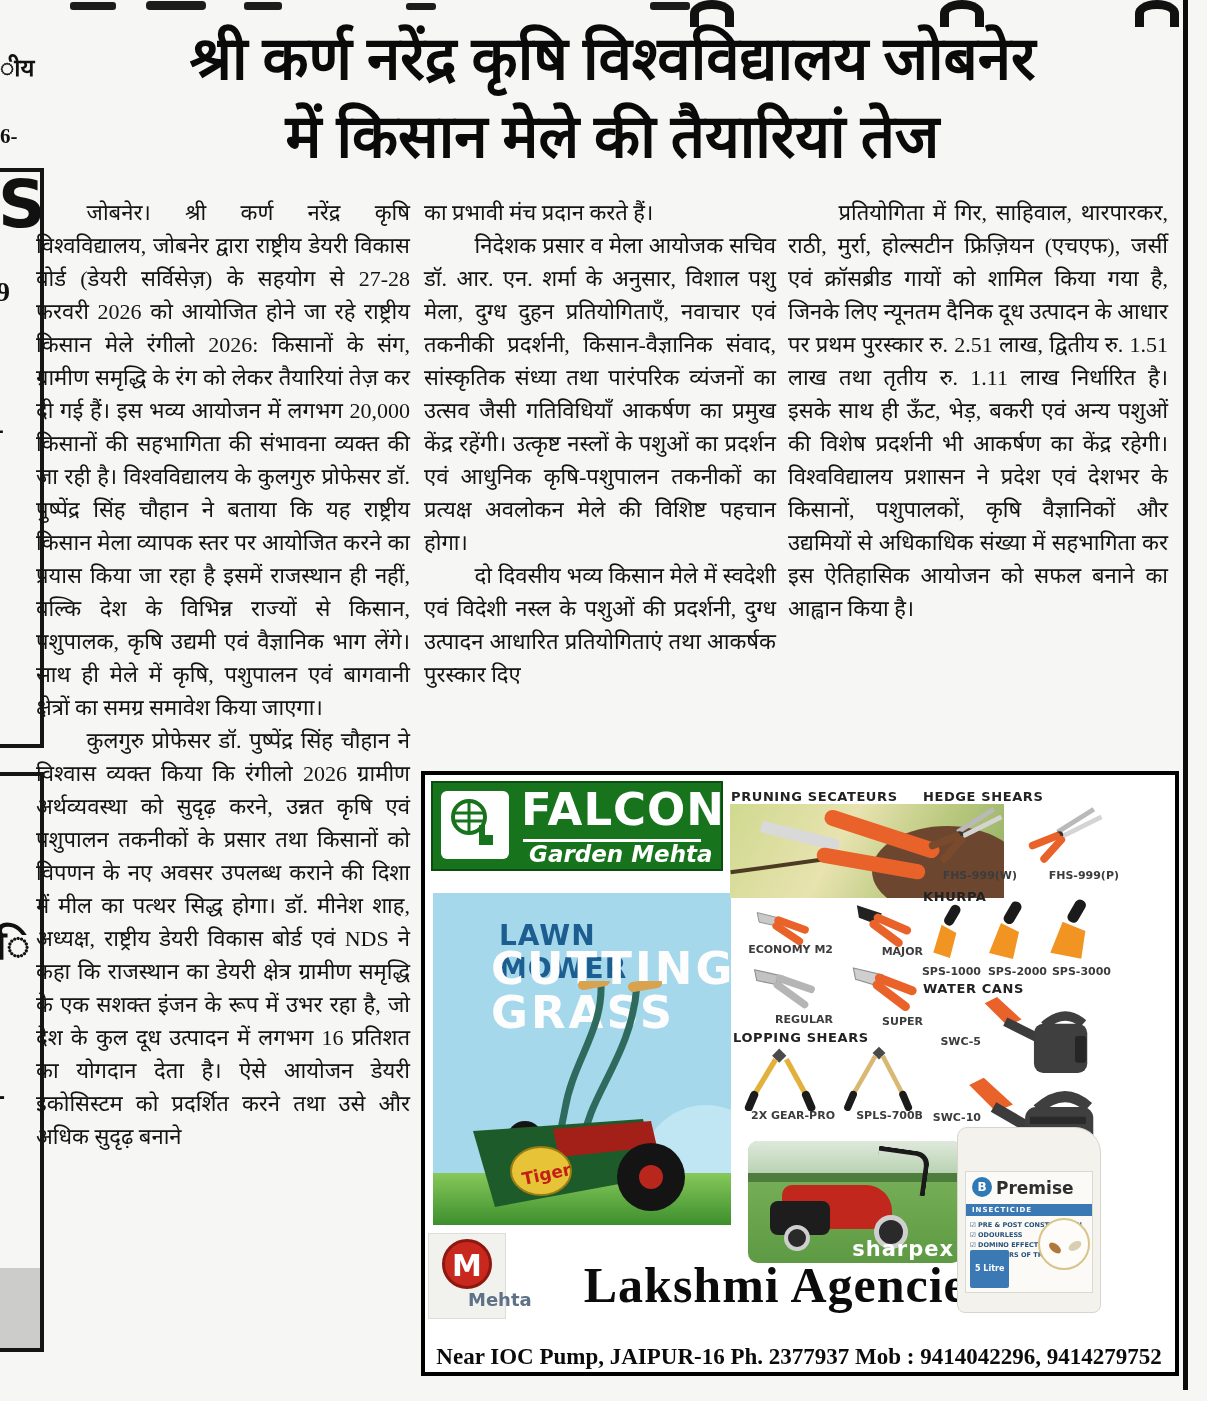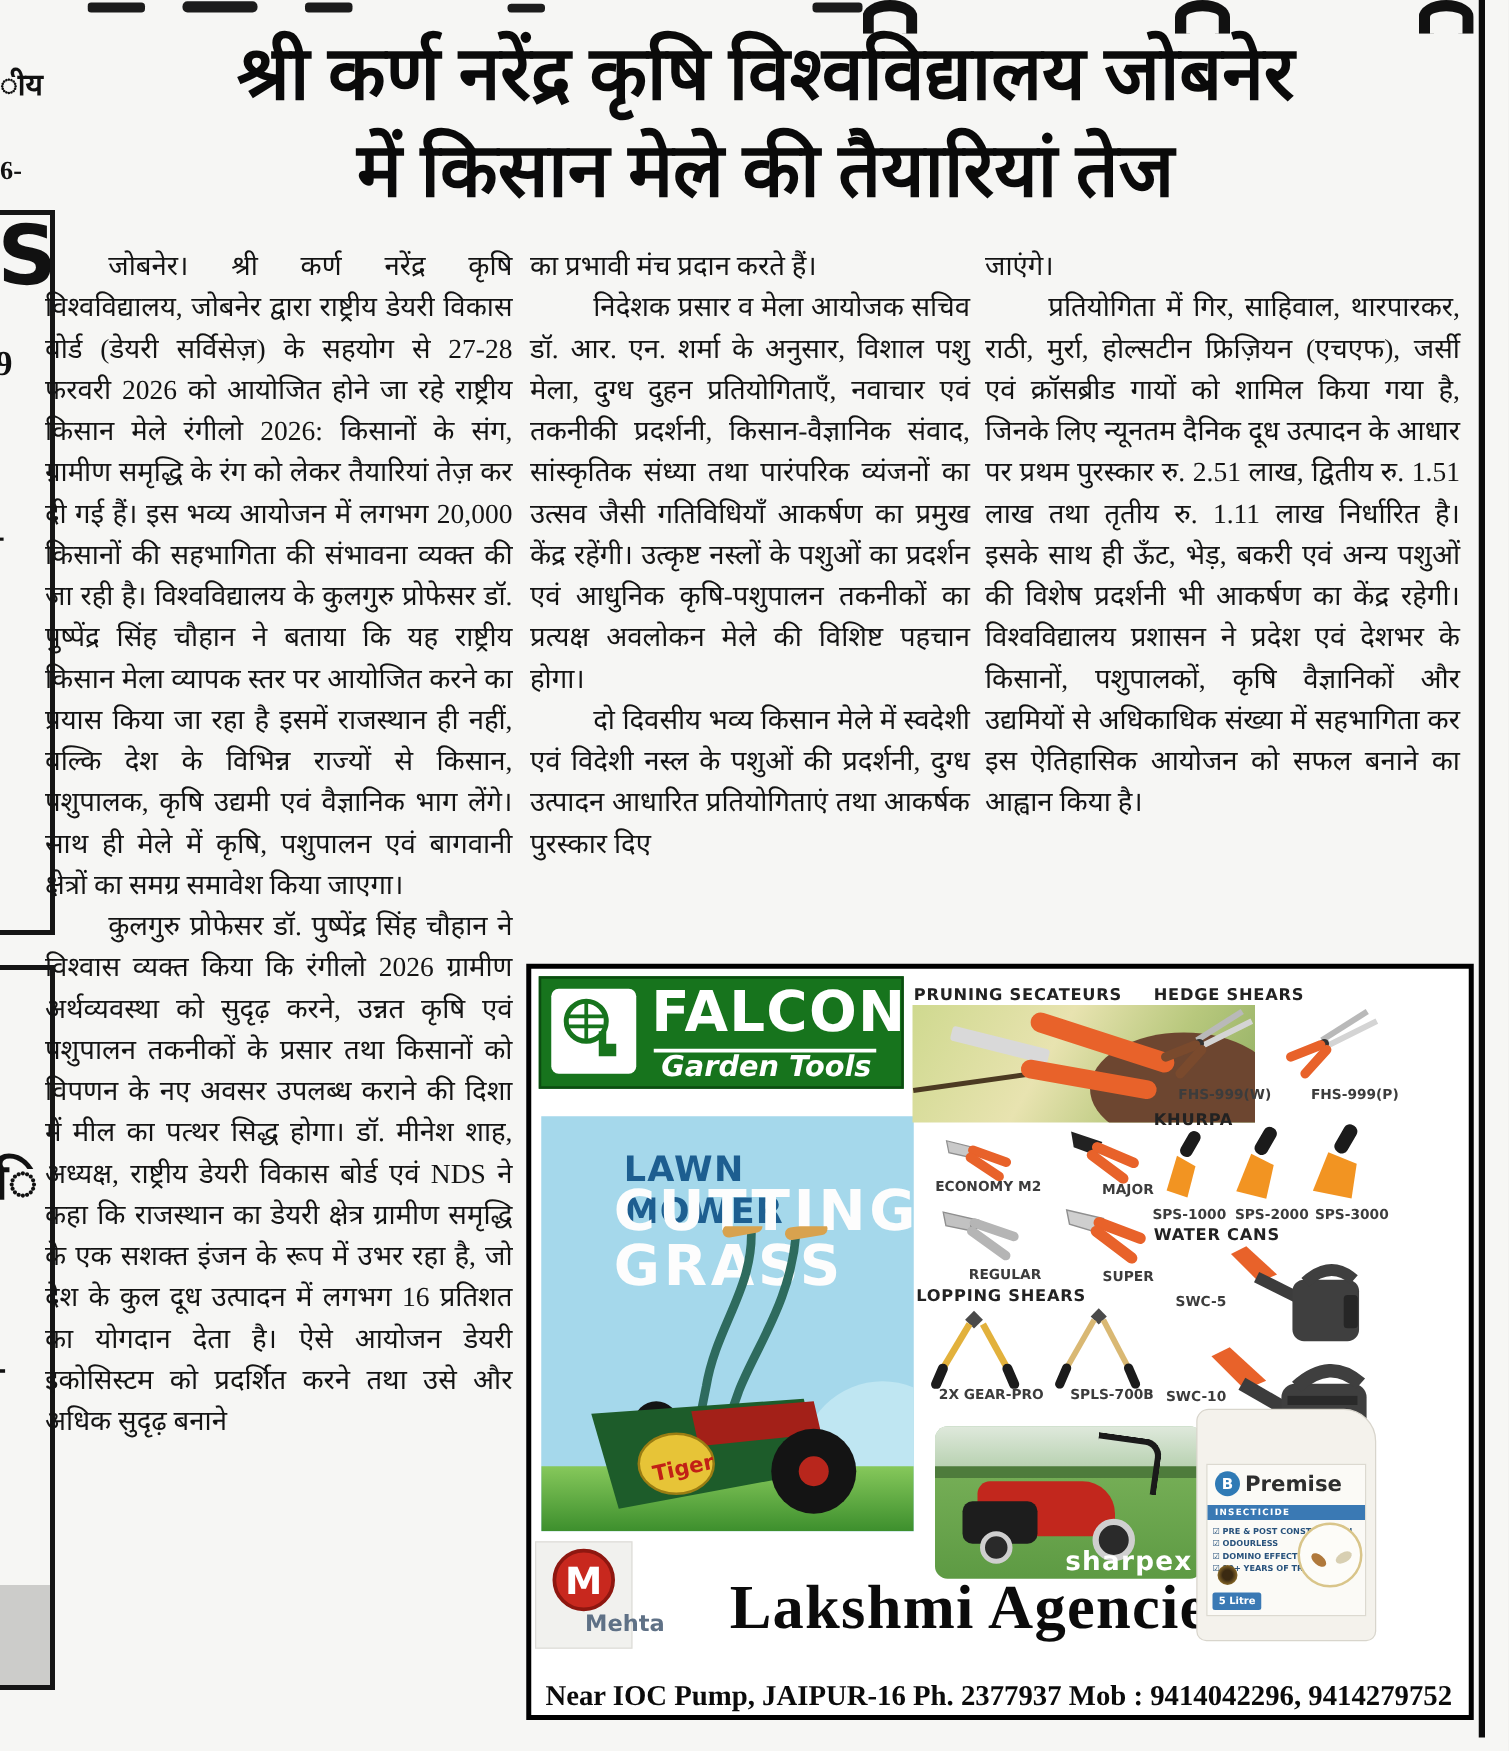--- a/index.html
+++ b/index.html
@@ -95,21 +95,21 @@
   .premise .pband{position:absolute;left:0px;top:32px;width:100%;height:12px;background:#3a79b4;
      color:#fff;font:700 7px/12px "DejaVu Sans",sans-serif;padding-left:6px;letter-spacing:1px;}
   .premise .feat{position:absolute;left:4px;top:48px;font-family:"DejaVu Sans",sans-serif;font-size:6.5px;
      font-weight:700;color:#28527c;line-height:10px;}
   .premise .tarc{position:absolute;right:2px;top:46px;width:52px;height:52px;border-radius:50%;
      background:#fdfcf8;border:2px solid #d9c58a;}
   .premise .t1,.premise .t2{position:absolute;width:14px;height:8px;background:#b0793c;border-radius:50%;}
   .premise .t1{left:8px;top:24px;transform:rotate(40deg);}
   .premise .t2{left:28px;top:22px;background:#d8cfb2;transform:rotate(-30deg);}
   .premise .psize{position:absolute;left:4px;bottom:4px;background:#3a79b4;color:#fff;
-     font:700 8px/14px "DejaVu Sans",sans-serif;padding:0 5px;border-radius:2px;}
+     font:700 8px/14px "DejaVu Sans",sans-serif;padding:12px 5px;border-radius:2px;}
   .premise .pdot{position:absolute;left:8px;bottom:24px;width:16px;height:16px;border-radius:50%;
      background:radial-gradient(#3b2a12 35%,#c79b3a);}
 
   .mehta{position:absolute;left:3px;top:458px;width:78px;height:86px;background:#f1f1ee;border:1px solid #dddcd8;text-align:center;}
   .mehta .mc{width:50px;height:50px;margin:5px auto 0;background:#c8281e;border:3px solid #8e1710;border-radius:50%;
      color:#fff;font:900 30px/48px "DejaVu Sans",sans-serif;}
   .mehta .mt{color:#5f7186;font:700 18px/22px "DejaVu Sans",sans-serif;padding-left:39px;}
 
   .dealer-name{position:absolute;left:88px;top:482px;width:545px;text-align:center;color:#0b0b0b;
      font-family:"Liberation Serif",serif;font-weight:700;font-size:50px;line-height:56px;letter-spacing:1px;}
@@ -157,37 +157,36 @@
   <div class="col" id="col1">
     <p class="ind">जोबनेर। श्री कर्ण नरेंद्र कृषि विश्वविद्यालय, जोबनेर द्वारा राष्ट्रीय डेयरी विकास बोर्ड (डेयरी सर्विसेज़) के सहयोग से 27-28 फरवरी 2026 को आयोजित होने जा रहे राष्ट्रीय किसान मेले रंगीलो 2026: किसानों के संग, ग्रामीण समृद्धि के रंग को लेकर तैयारियां तेज़ कर दी गई हैं। इस भव्य आयोजन में लगभग 20,000 किसानों की सहभागिता की संभावना व्यक्त की जा रही है। विश्वविद्यालय के कुलगुरु प्रोफेसर डॉ. पुष्पेंद्र सिंह चौहान ने बताया कि यह राष्ट्रीय किसान मेला व्यापक स्तर पर आयोजित करने का प्रयास किया जा रहा है इसमें राजस्थान ही नहीं, बल्कि देश के विभिन्न राज्यों से किसान, पशुपालक, कृषि उद्यमी एवं वैज्ञानिक भाग लेंगे। साथ ही मेले में कृषि, पशुपालन एवं बागवानी क्षेत्रों का समग्र समावेश किया जाएगा।</p>
     <p class="ind">कुलगुरु प्रोफेसर डॉ. पुष्पेंद्र सिंह चौहान ने विश्वास व्यक्त किया कि रंगीलो 2026 ग्रामीण अर्थव्यवस्था को सुदृढ़ करने, उन्नत कृषि एवं पशुपालन तकनीकों के प्रसार तथा किसानों को विपणन के नए अवसर उपलब्ध कराने की दिशा में मील का पत्थर सिद्ध होगा। डॉ. मीनेश शाह, अध्यक्ष, राष्ट्रीय डेयरी विकास बोर्ड एवं NDS ने कहा कि राजस्थान का डेयरी क्षेत्र ग्रामीण समृद्धि के एक सशक्त इंजन के रूप में उभर रहा है, जो देश के कुल दूध उत्पादन में लगभग 16 प्रतिशत का योगदान देता है। ऐसे आयोजन डेयरी इकोसिस्टम को प्रदर्शित करने तथा उसे और अधिक सुदृढ़ बनाने</p>
   </div>
   <div class="col" id="col2">
     <p>का प्रभावी मंच प्रदान करते हैं।</p>
     <p class="ind">निदेशक प्रसार व मेला आयोजक सचिव डॉ. आर. एन. शर्मा के अनुसार, विशाल पशु मेला, दुग्ध दुहन प्रतियोगिताएँ, नवाचार एवं तकनीकी प्रदर्शनी, किसान-वैज्ञानिक संवाद, सांस्कृतिक संध्या तथा पारंपरिक व्यंजनों का उत्सव जैसी गतिविधियाँ आकर्षण का प्रमुख केंद्र रहेंगी। उत्कृष्ट नस्लों के पशुओं का प्रदर्शन एवं आधुनिक कृषि-पशुपालन तकनीकों का प्रत्यक्ष अवलोकन मेले की विशिष्ट पहचान होगा।</p>
     <p class="ind">दो दिवसीय भव्य किसान मेले में स्वदेशी एवं विदेशी नस्ल के पशुओं की प्रदर्शनी, दुग्ध उत्पादन आधारित प्रतियोगिताएं तथा आकर्षक पुरस्कार दिए</p>
   </div>
   <div class="col" id="col3">
-    <p>जाएंगे।</p>
     <p class="ind">प्रतियोगिता में गिर, साहिवाल, थारपारकर, राठी, मुर्रा, होल्सटीन फ्रिज़ियन (एचएफ), जर्सी एवं क्रॉसब्रीड गायों को शामिल किया गया है, जिनके लिए न्यूनतम दैनिक दूध उत्पादन के आधार पर प्रथम पुरस्कार रु. 2.51 लाख, द्वितीय रु. 1.51 लाख तथा तृतीय रु. 1.11 लाख निर्धारित है। इसके साथ ही ऊँट, भेड़, बकरी एवं अन्य पशुओं की विशेष प्रदर्शनी भी आकर्षण का केंद्र रहेगी। विश्वविद्यालय प्रशासन ने प्रदेश एवं देशभर के किसानों, पशुपालकों, कृषि वैज्ञानिकों और उद्यमियों से अधिकाधिक संख्या में सहभागिता कर इस ऐतिहासिक आयोजन को सफल बनाने का आह्वान किया है।</p>
   </div>
 
   <div class="ad">
 
     <div class="falcon">
       <div class="globe">
         <svg width="60" height="60" viewBox="0 0 60 60">
           <circle cx="24" cy="22" r="16" fill="none" stroke="#17741d" stroke-width="4"></circle>
           <path d="M10 18 h28 M10 26 h28 M24 6 v32" stroke="#17741d" stroke-width="3"></path>
           <path d="M34 30 v20 h14 v-10 h-8 v-10 z" fill="#17741d"></path>
         </svg>
       </div>
       <div class="brand"><span>FALCON</span><span class="reg">®</span></div>
       <div class="rule"></div>
-      <div class="tagline">Garden Tools</div>
+      <div class="tagline">Garden Mehta</div>
     </div>
 
     <div class="bluepanel">
       <div class="kicker">LAWN MOWER</div>
       <div class="bigline">
         <div>CUTTING</div>
         <div>GRASS</div>
       </div>
       <div class="glow"></div>
       <div class="grass"></div>

